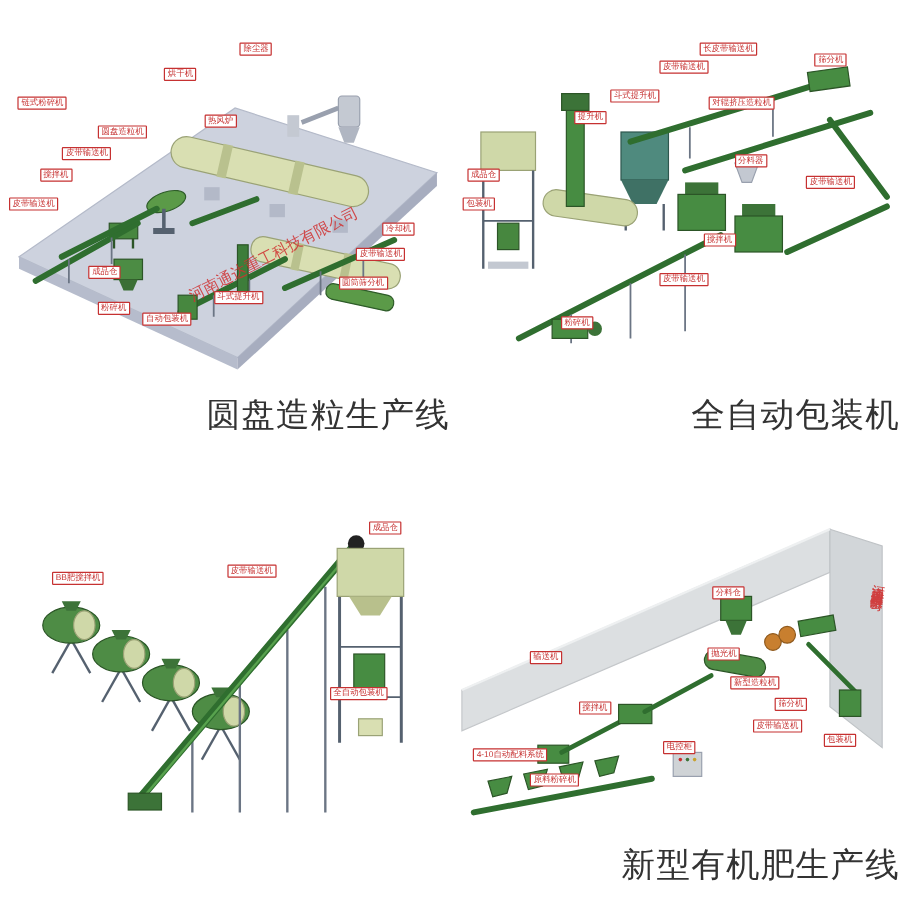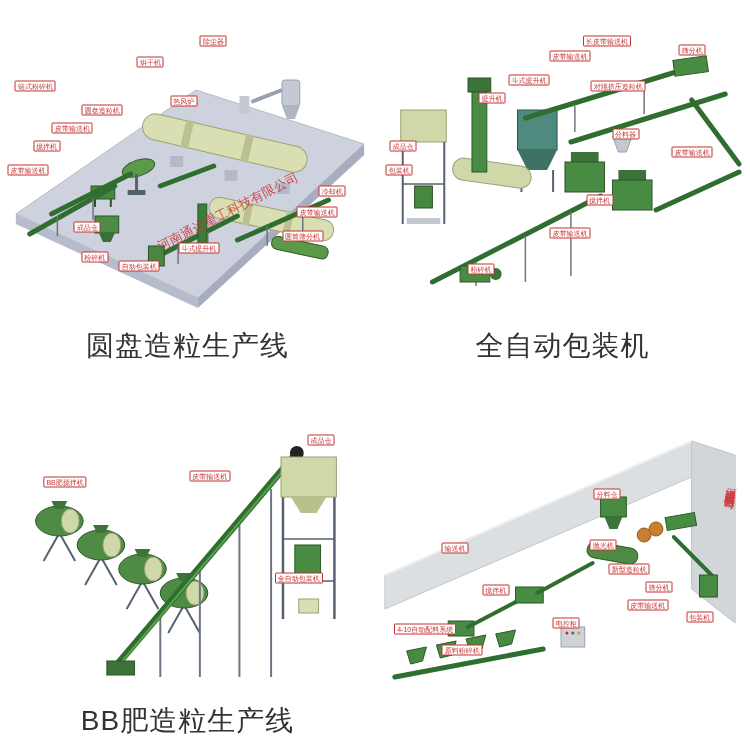--- a/index.html
+++ b/index.html
@@ -4,21 +4,21 @@
 <style>
   html,body { margin:0; padding:0; background:#ffffff; }
   body { width:750px; height:750px; font-family:"Liberation Sans", sans-serif; }
   .grid { display:grid; grid-template-columns:375px 375px; grid-template-rows:375px 375px; width:750px; height:750px; }
   .panel { position:relative; overflow:hidden; }
   .art { position:absolute; left:2px; top:14px; width:371px; height:300px; }
   .art svg { width:100%; height:100%; display:block; }
   .chips { position:absolute; inset:0; pointer-events:none; }
   .chip { position:absolute; transform:translate(-50%,-50%); font-size:7px; line-height:9px; padding:0 2px;
           border:1px solid #c63131; border-radius:1px; background:#ffffff; color:#c63131; white-space:nowrap; }
-  .caption { position:absolute; left:0; right:0; bottom:10px; text-align:center;
+  .caption { position:absolute; left:0; right:0; bottom:10px; text-align:right;
              font-size:28px; color:#333333; letter-spacing:1px; }
   .wm-diagonal { position:absolute; left:61%; top:66%; transform:translate(-50%,-50%) rotate(-27deg);
                  color:#d03030; font-size:13px; white-space:nowrap; opacity:.85; }
   .wm-vertical { position:absolute; right:2.5%; top:30%; writing-mode:vertical-rl; transform:rotate(8deg);
                  color:#d03030; font-size:11px; opacity:.9; letter-spacing:1px; }
 </style>
 </head>
 <body>
 
 <div class="grid">
@@ -241,21 +241,20 @@
           <rect x="300" y="210" width="20" height="14" fill="#d9dfb2" stroke="#9aa276"></rect>
         </g>
       </svg>
       <div class="chips">
           <span class="chip" style="left: 17%; top: 31%;">BB肥搅拌机</span>
           <span class="chip" style="left: 56%; top: 29%;">皮带输送机</span>
           <span class="chip" style="left: 86%; top: 17%;">成品仓</span>
           <span class="chip" style="left: 80%; top: 63%;">全自动包装机</span>
         </div>
     </div>
-    <div class="caption">BB肥造粒生产线</div>
   </div>
 
   <div class="panel">
     <div class="art">
       <svg viewBox="0 0 375 300" preserveAspectRatio="none">
         <g>
           <polygon points="8,186 318,52 318,88 8,220" fill="#dcdfe1" stroke="#c4c7ca"></polygon>
           <polygon points="318,52 362,66 362,234 318,200" fill="#d2d6d9" stroke="#bfc3c6"></polygon>
           <line x1="8" y1="186" x2="318" y2="52" stroke="#eef0f1" stroke-width="2"></line>
         </g>
@@ -301,15 +300,16 @@
           <span class="chip" style="left: 23%; top: 87%;">原料粉碎机</span>
           <span class="chip" style="left: 51%; top: 78%;">电控柜</span>
           <span class="chip" style="left: 61%; top: 52%;">抛光机</span>
           <span class="chip" style="left: 68%; top: 60%;">新型造粒机</span>
           <span class="chip" style="left: 76%; top: 66%;">筛分机</span>
           <span class="chip" style="left: 73%; top: 72%;">皮带输送机</span>
           <span class="chip" style="left: 87%; top: 76%;">包装机</span>
         </div>
       <div class="wm-vertical">河南通达重工科技有限公司</div>
     </div>
+    <div class="caption">新型有机肥生产线</div>
   </div>
 
 </div>
 
 </body></html>

